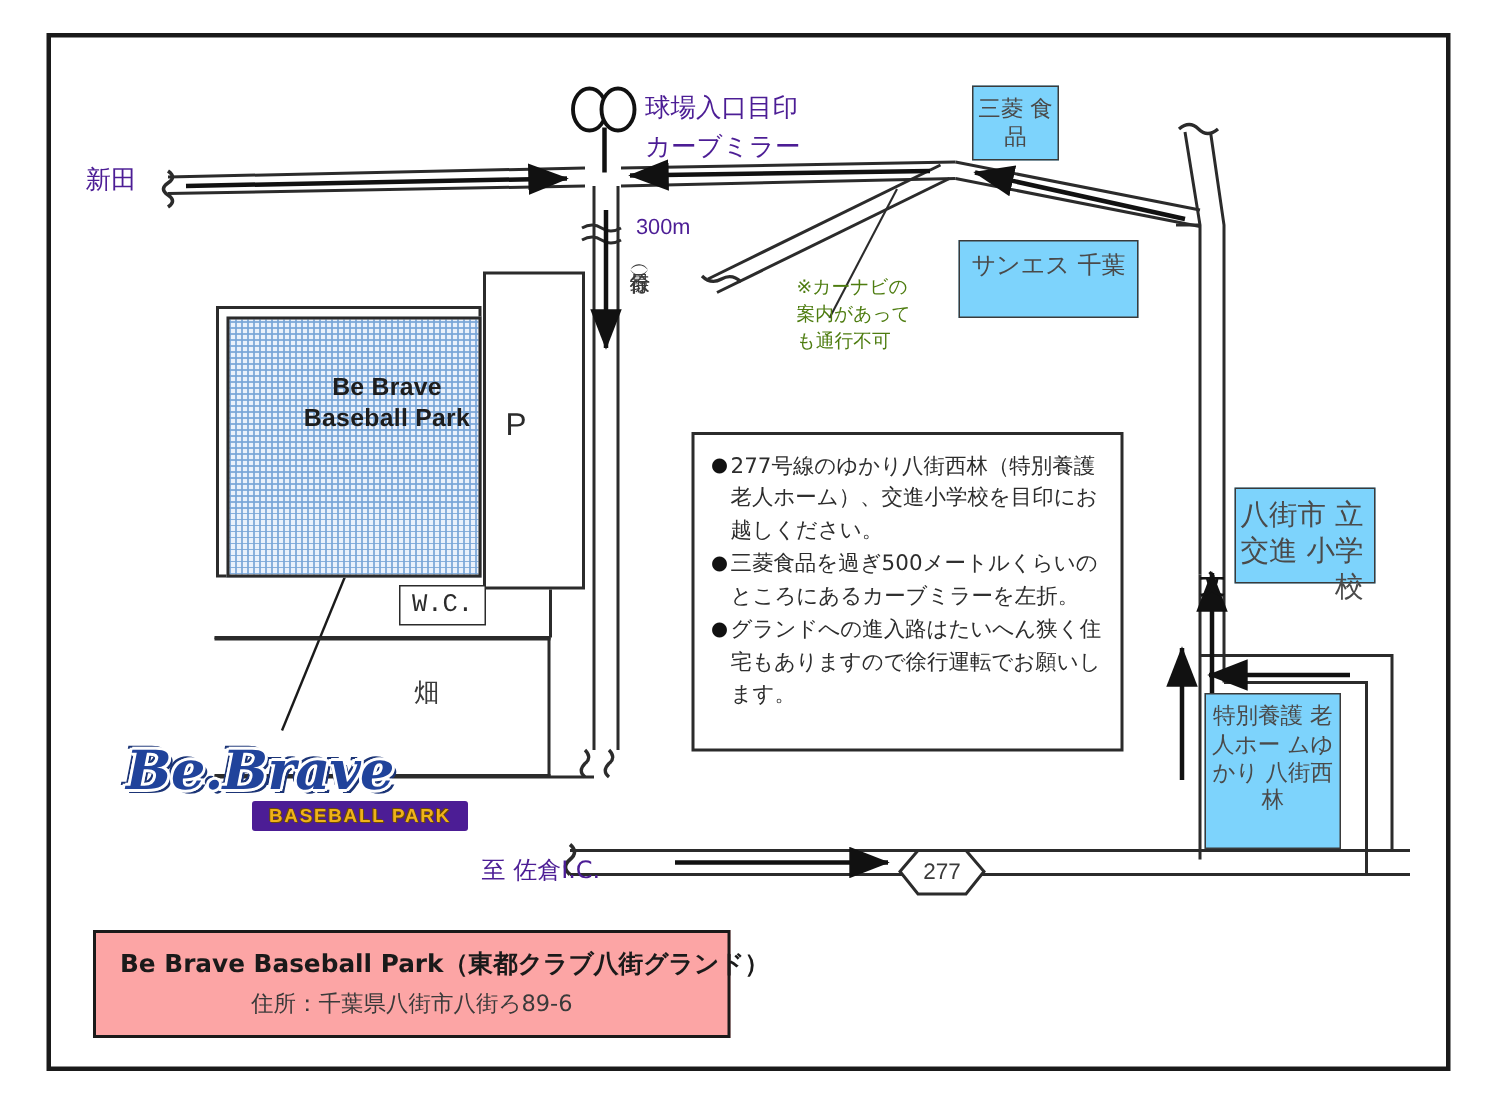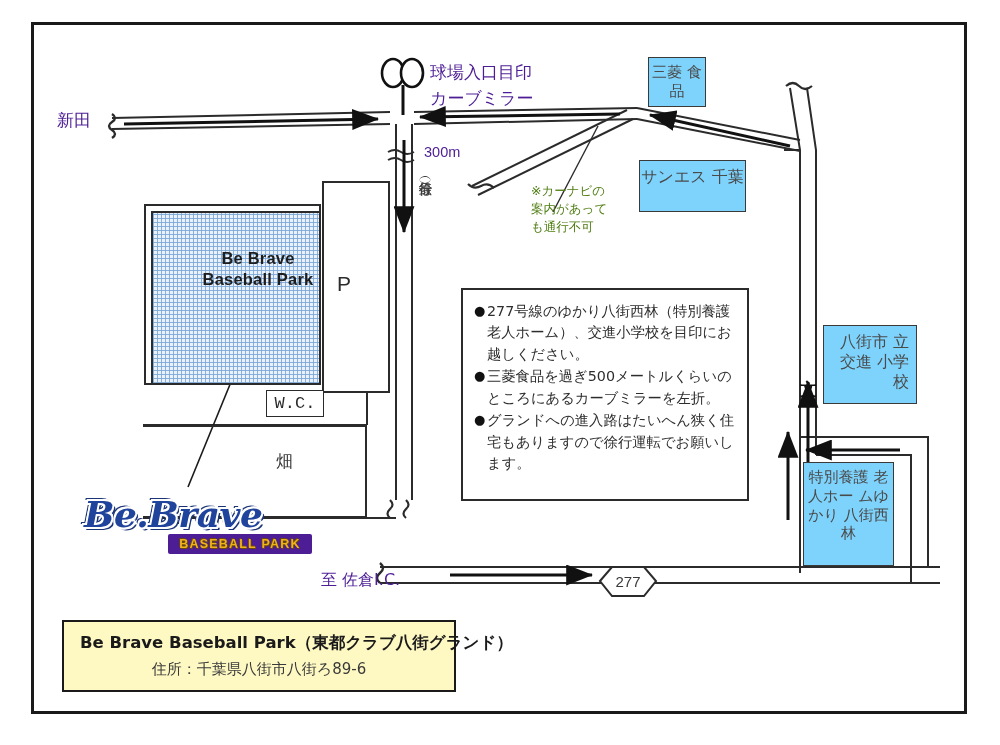--- a/index.html
+++ b/index.html
@@ -168,23 +168,23 @@
     writing-mode: vertical-rl;
     text-orientation: upright;
     font-family: "DejaVu Sans", sans-serif;
     color: #3a3a3a;
     letter-spacing: 0px;
   }
   
   #caption-box {
     position: absolute;
     left: 62px; top: 620px;
-    width: 394px; height: 72px;
+    width: 425px; height: 72px;
     border: 2.5px solid #1a1a1a;
-    background: #fef9c3;
+    background: #fca5a5;
     box-sizing: border-box;
     padding: 9px 16px 0 16px;
   }
   #caption-title {
     font-family: "DejaVu Sans", sans-serif;
     font-weight: bold;
     font-size: 16.5px;
     color: #1a1a1a;
     line-height: 1.5;
     white-space: pre;
@@ -392,24 +392,24 @@
   <div class="lbl jp" style="left:430px; top:60px; font-size:17px; line-height:1.5;">球場入口目印
 カーブミラー</div>
 
   <div class="tiny-note jp" style="left:531px; top:182px;">※カーナビの
 案内があって
 も通行不可</div>
 
   <div class="boxlbl" style="left:648px; top:57px; width:58px; height:50px; font-size:15px; padding-top:5px;">三菱
 食品</div>
 
-  <div class="boxlbl" style="left:639px; top:160px; width:107px; height:52px; font-size:16px; padding-top:6px;">サンエス
+  <div class="boxlbl" style="left:639px; top:160px; width:120px; height:52px; font-size:16px; padding-top:6px;">サンエス
 千葉</div>
 
-  <div class="boxlbl" style="left:823px; top:325px; width:94px; height:79px; font-size:16px; padding-top:6px; text-align:right; padding-right:7px;">八街市
+  <div class="boxlbl" style="left:823px; top:325px; width:94px; height:64px; font-size:19px; padding-top:6px; text-align:right; padding-right:7px;">八街市
 立交進
 小学校</div>
   <div id="school-symbol" class="jp">文</div>
 
   <div class="boxlbl" style="left:803px; top:462px; width:91px; height:104px; font-size:15px; padding-top:5px;">特別養護
 老人ホー
 ムゆかり
 八街西林</div>
 
   <div id="notes-box">

